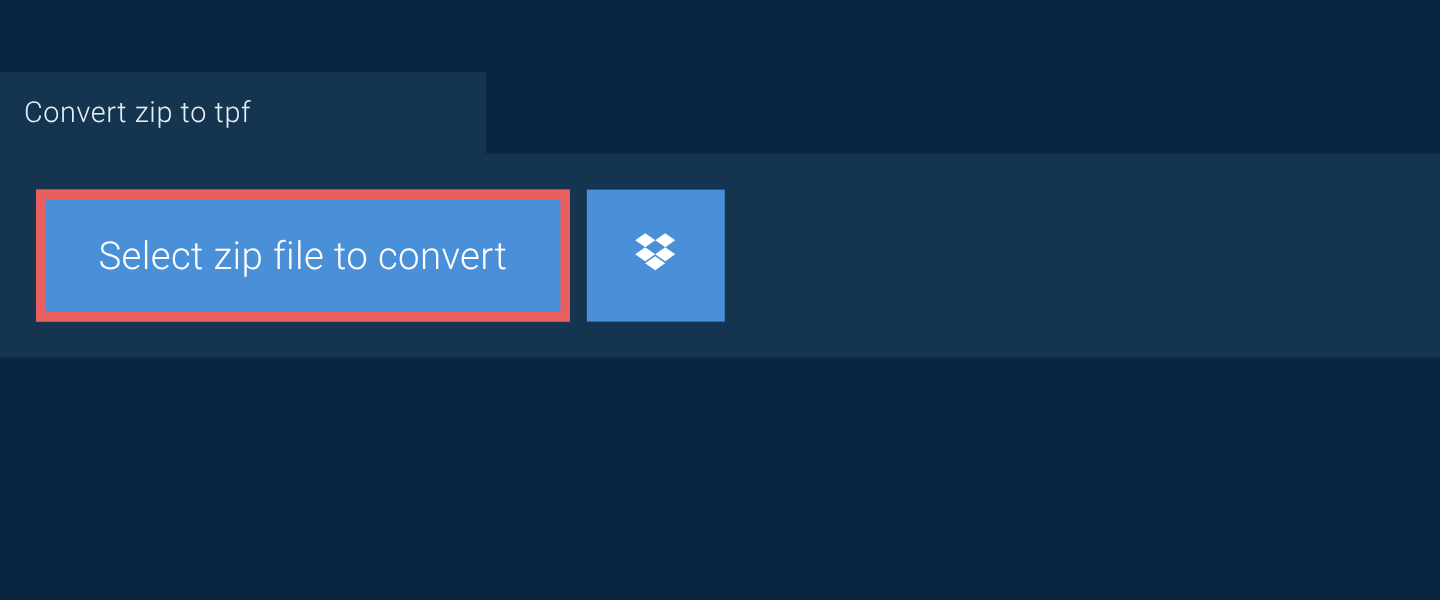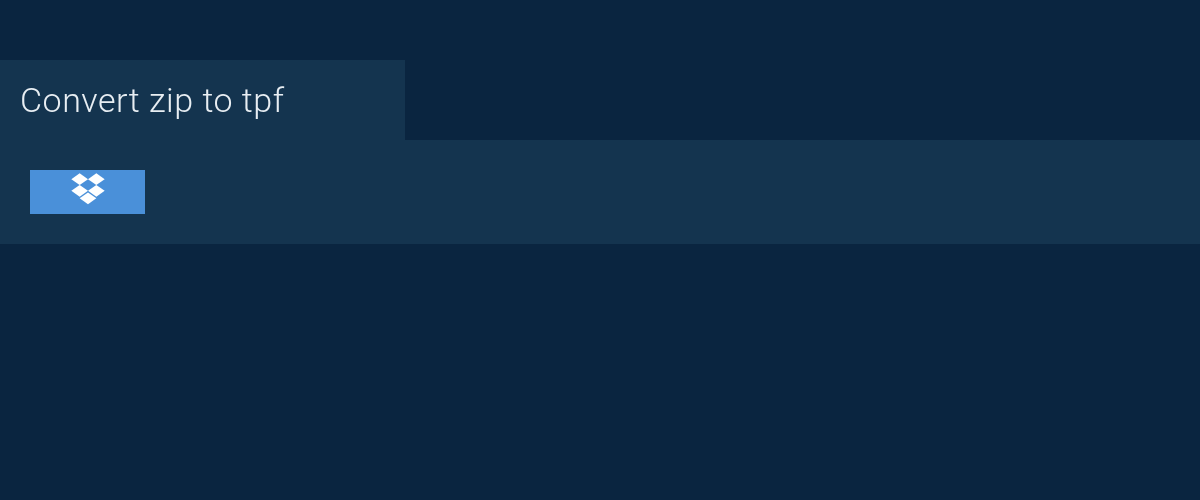--- a/index.html
+++ b/index.html
@@ -17,21 +17,21 @@
     .tab-header {
       background: #14344f;
       display: inline-block;
       padding: 20px 30px 20px 20px;
       margin-top: 60px;
       margin-left: 0;
       width: 405px;
     }
     .tab-title {
       color: #e8eef3;
-      font-size: 34px;
+      font-size: 24px;
       font-weight: 300;
       letter-spacing: 0.5px;
     }
     .button-panel {
       background: #14344f;
       padding: 30px 30px 30px 30px;
       display: flex;
       gap: 14px;
       align-items: stretch;
     }
@@ -65,20 +65,23 @@
 </head>
 <body>
 
 
 
 <div class="tab-header">
   <div class="tab-title">Convert zip to tpf</div>
 </div>
 
 <div class="button-panel">
+  <div class="select-button">
+    <span>Select zip file to convert</span>
+  </div>
   <div class="dropbox-button">
     <span>
       <svg viewBox="0 0 48 48" xmlns="http://www.w3.org/2000/svg">
         <path d="M14 4 L24 11 L14 18 L4 11 Z"></path>
         <path d="M34 4 L44 11 L34 18 L24 11 Z"></path>
         <path d="M14 18 L24 25 L14 32 L4 25 Z"></path>
         <path d="M34 18 L44 25 L34 32 L24 25 Z"></path>
         <path d="M24 27 L34 34 L24 41 L14 34 Z"></path>
       </svg>
     </span>

